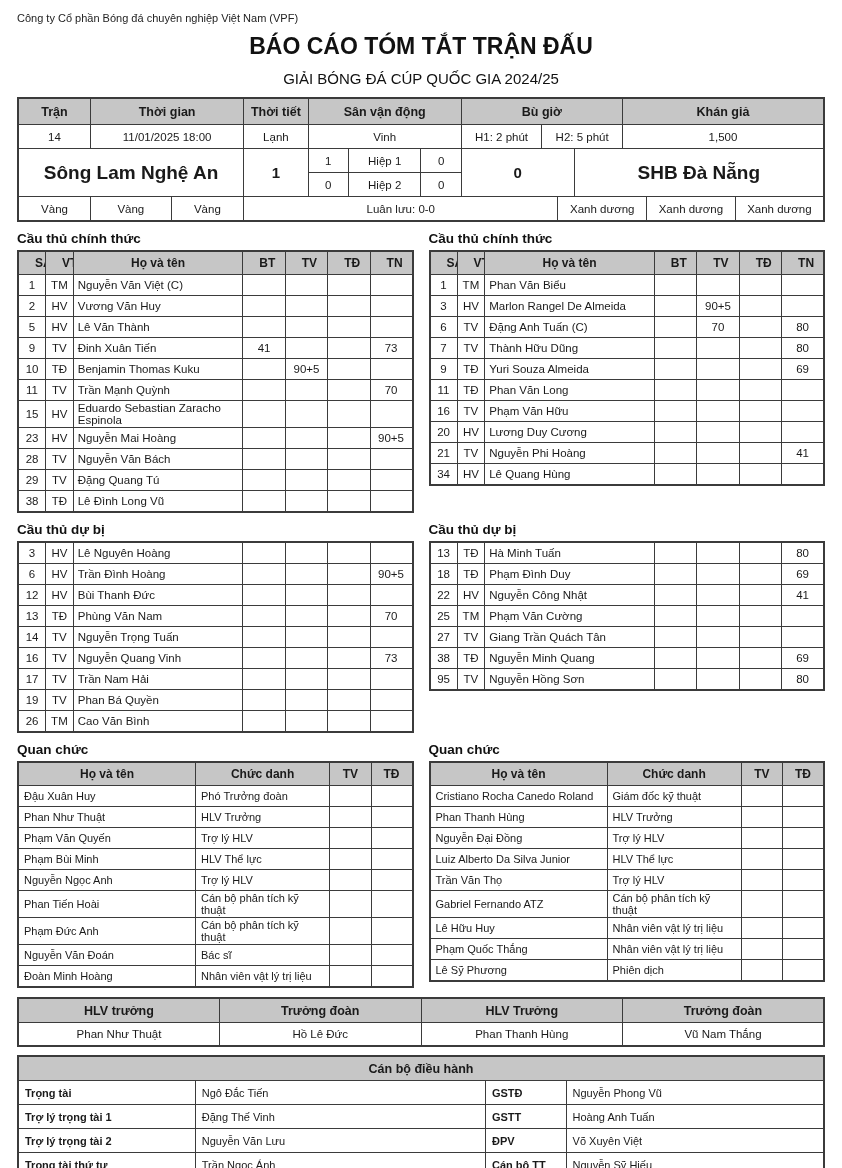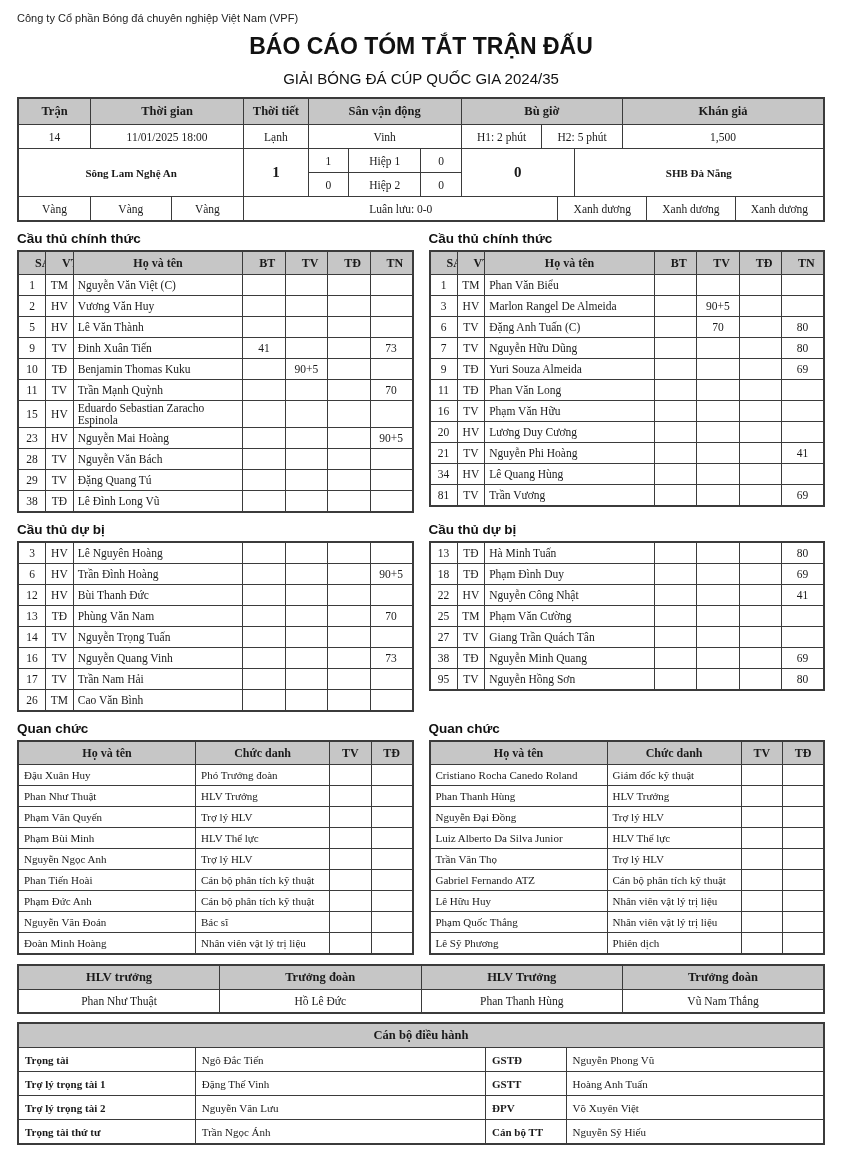--- a/index.html
+++ b/index.html
@@ -7,29 +7,29 @@
     width:842px;height:1168px;
     font-family:"Liberation Sans", sans-serif;
     color:#1a1a1a;
     -webkit-font-smoothing:antialiased;
   }
   .page{padding:8px 17px 0 17px;}
   .company{font-size:11px;color:#222;margin:4px 0 2px 0;}
   .title{font-size:23px;font-weight:bold;text-align:center;margin:9px 0 4px 0;color:#111;}
   .subtitle{font-size:15px;text-align:center;margin:10px 0 10px 0;color:#111;}
 
-  table{border-collapse:collapse;width:100%;table-layout:fixed;font-family:Liberation Serif, serif;}
+  table{border-collapse:collapse;width:100%;table-layout:fixed;}
   td,th{border:1px solid #3b3b3b;overflow:hidden;white-space:normal;}
   table{border:2px solid #3b3b3b;}
   th{background:#c6c6c6;font-weight:bold;}
 
   
   .match-table th{font-size:12.5px;height:23px;text-align:center;}
   .match-table td{font-size:11.5px;height:21px;text-align:center;padding:1px 2px;}
-  .match-table .team-name{font-size:11px;font-weight:bold;}
+  .match-table .team-name{font-size:19px;font-weight:bold;}
   .match-table .score{font-size:15px;font-weight:bold;}
 
   
   .section-label{font-weight:bold;font-size:13.5px;margin:9px 0 4px 0;color:#111;}
 
   
   .columns{display:flex;gap:15px;align-items:flex-start;}
   .col{flex:1;min-width:0;}
 
   
@@ -51,21 +51,21 @@
   .exec th{font-size:12.5px;height:21px;text-align:center;}
   .exec td{font-size:11px;height:21px;padding:1px 6px;}
 </style>
 </head>
 <body>
 
 <div class="page">
 
   <div class="company">Công ty Cổ phần Bóng đá chuyên nghiệp Việt Nam (VPF)</div>
   <div class="title">BÁO CÁO TÓM TẮT TRẬN ĐẤU</div>
-  <div class="subtitle">GIẢI BÓNG ĐÁ CÚP QUỐC GIA 2024/35</div>
+  <div class="subtitle">GIẢI BÓNG ĐÁ CÚP QUỐC GIA 2024/25</div>
 
   <table class="match-table">
     <colgroup>
       <col style="width:9%">
         <col style="width:10%">
         <col style="width:9%">
         <col style="width:8%">
       <col style="width:5%">
         <col style="width:9%">
         <col style="width:5%">
@@ -295,21 +295,21 @@
               <td class="c">TV</td>
               <td class="l">Đặng Anh Tuấn (C)</td>
               <td class="c"></td>
               <td class="c">70</td>
               <td class="c"></td>
               <td class="c">80</td>
             </tr>
             <tr>
               <td class="c">7</td>
               <td class="c">TV</td>
-              <td class="l">Nguyễn Hữu Dũng</td>
+              <td class="l">Thành Hữu Dũng</td>
               <td class="c"></td>
               <td class="c"></td>
               <td class="c"></td>
               <td class="c">80</td>
             </tr>
             <tr>
               <td class="c">9</td>
               <td class="c">TĐ</td>
               <td class="l">Yuri Souza Almeida</td>
               <td class="c"></td>
@@ -354,29 +354,20 @@
               <td class="c">41</td>
             </tr>
             <tr>
               <td class="c">34</td>
               <td class="c">HV</td>
               <td class="l">Lê Quang Hùng</td>
               <td class="c"></td>
               <td class="c"></td>
               <td class="c"></td>
               <td class="c"></td>
-            </tr>
-            <tr>
-              <td class="c">81</td>
-              <td class="c">TV</td>
-              <td class="l">Trần Vương</td>
-              <td class="c"></td>
-              <td class="c"></td>
-              <td class="c"></td>
-              <td class="c">69</td>
             </tr>
           </tbody>
       </table>
     </div>
   </div>
 
   <div class="columns">
     <div class="col">
       <div class="section-label">Cầu thủ dự bị</div>
       <table class="lineup">
@@ -441,20 +432,29 @@
               <td class="l">Nguyễn Quang Vinh</td>
               <td class="c"></td>
               <td class="c"></td>
               <td class="c"></td>
               <td class="c">73</td>
             </tr>
             <tr>
               <td class="c">17</td>
               <td class="c">TV</td>
               <td class="l">Trần Nam Hải</td>
+              <td class="c"></td>
+              <td class="c"></td>
+              <td class="c"></td>
+              <td class="c"></td>
+            </tr>
+            <tr>
+              <td class="c">19</td>
+              <td class="c">TV</td>
+              <td class="l">Phan Bá Quyền</td>
               <td class="c"></td>
               <td class="c"></td>
               <td class="c"></td>
               <td class="c"></td>
             </tr>
             <tr>
               <td class="c">26</td>
               <td class="c">TM</td>
               <td class="l">Cao Văn Bình</td>
               <td class="c"></td>

